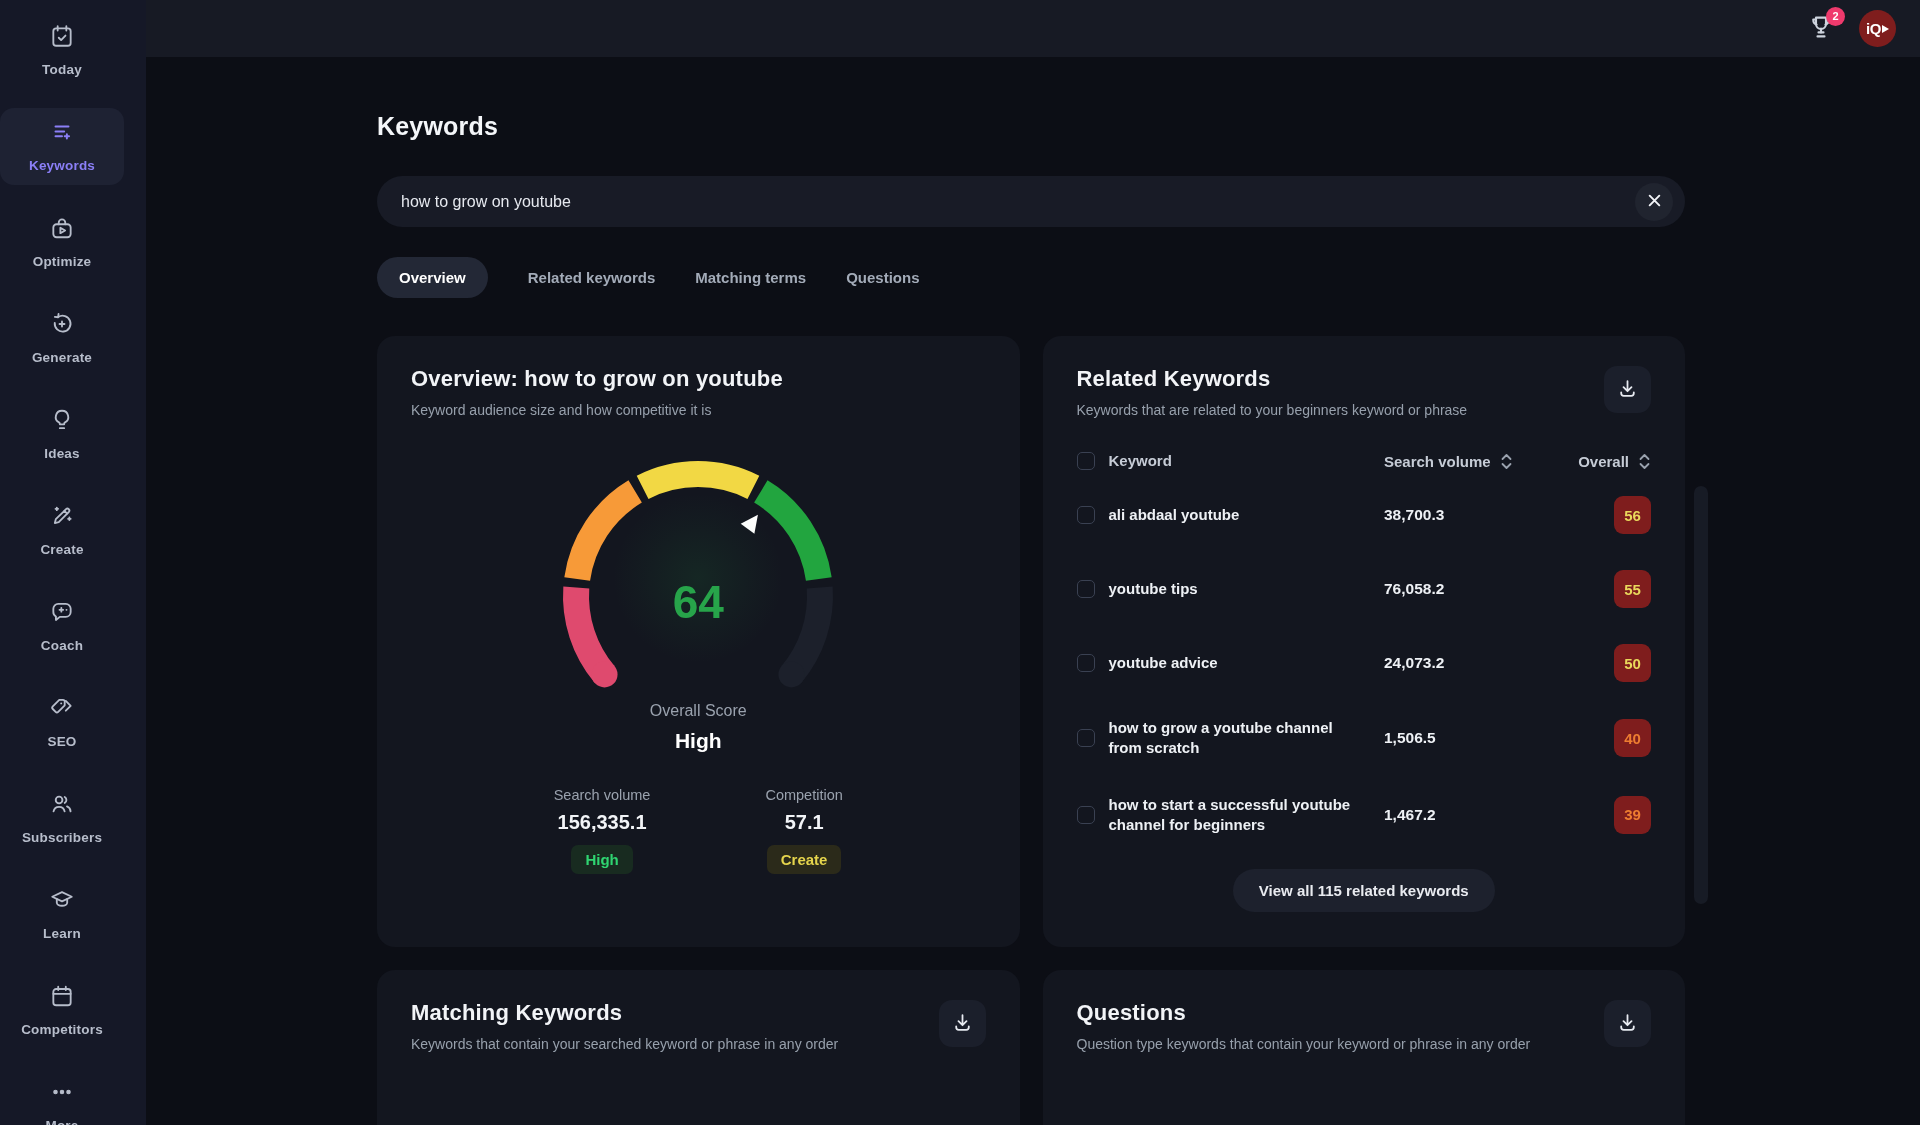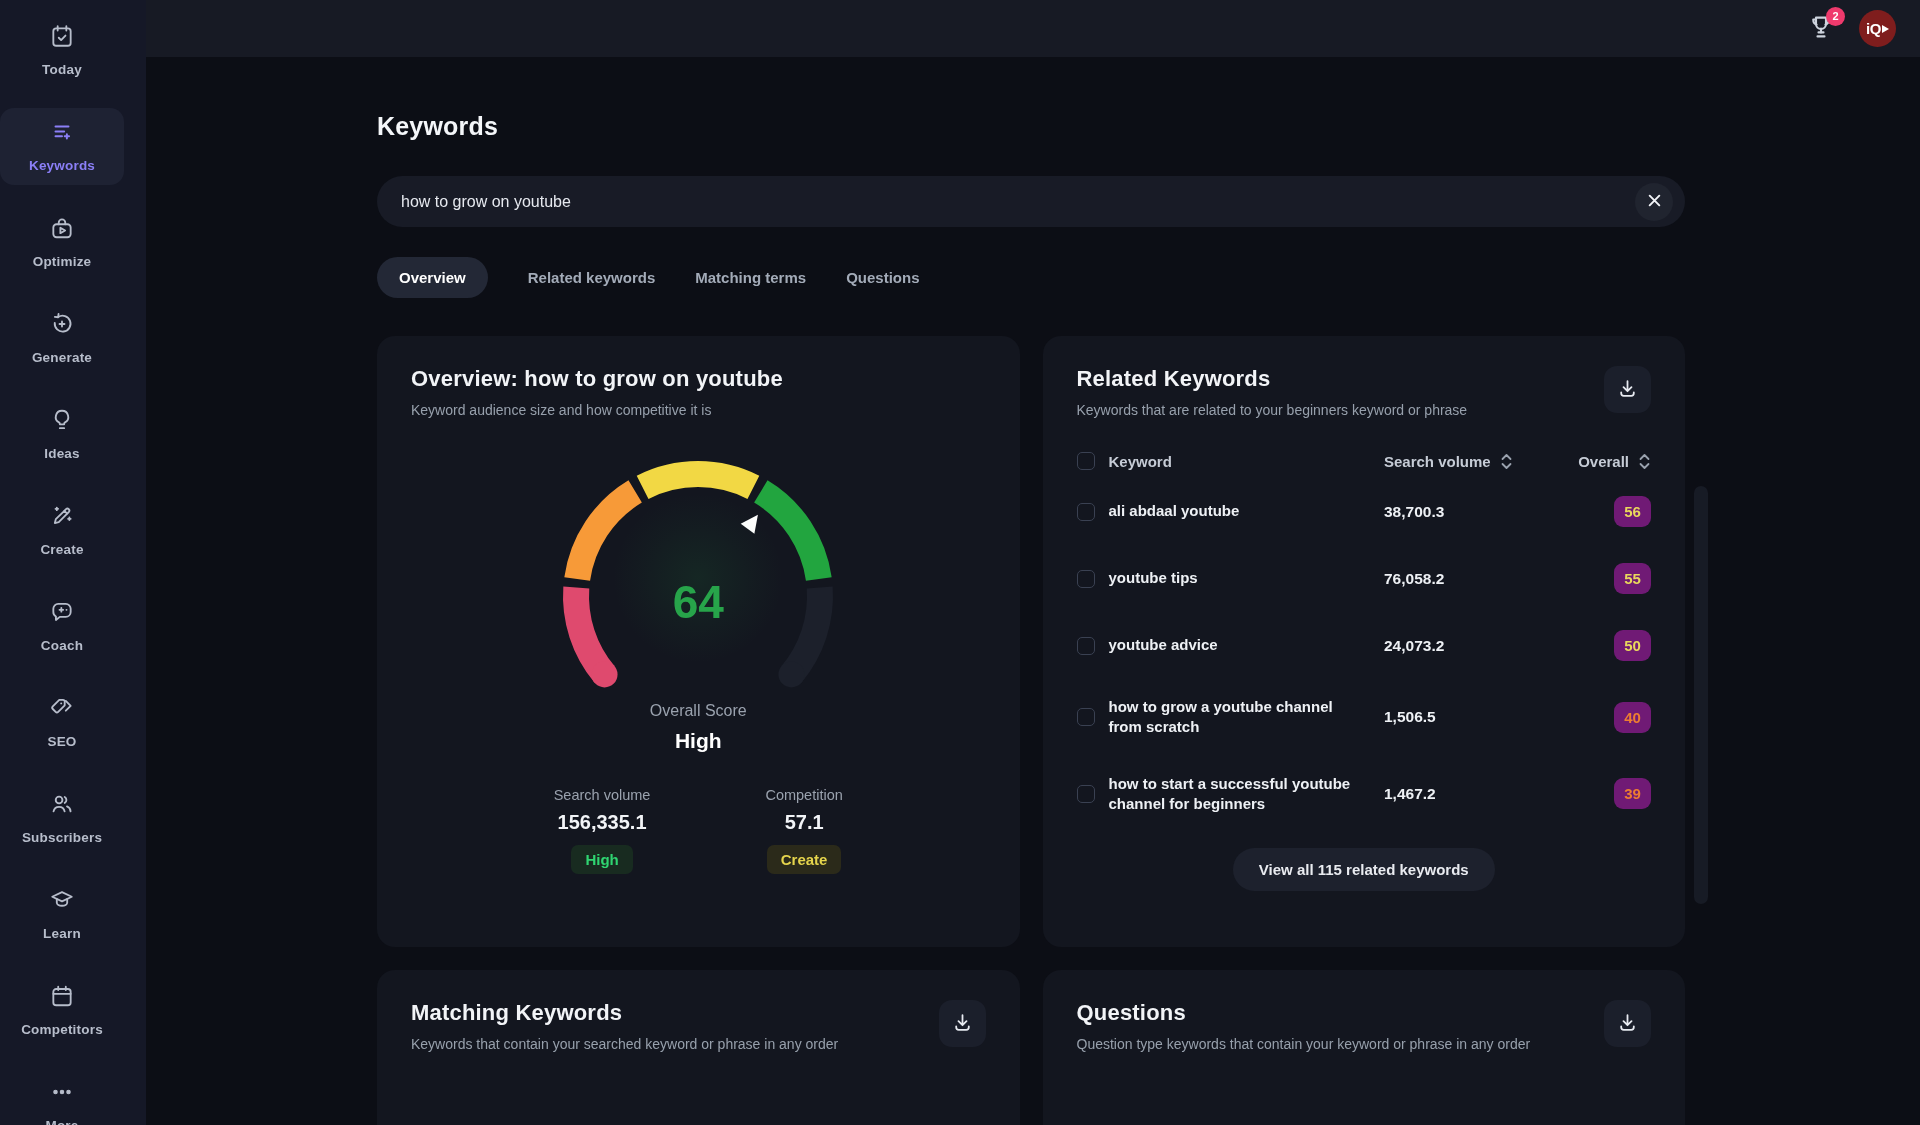--- a/index.html
+++ b/index.html
@@ -95,37 +95,37 @@
 
   .stats-row { margin-top:34px; display:flex; justify-content:center; gap:115px; }
   .stat { display:flex; flex-direction:column; align-items:center; gap:8px; }
   .stat-label { font-size:14.5px; color:#9aa2ae; }
   .stat-value { font-size:20px; font-weight:700; color:#f2f4f7; }
   .stat-badge { margin-top:3px; padding:6px 14px; border-radius:7px; font-size:15px; font-weight:700; }
   .stat-badge[data-tone="high"] { color:#2fd571; background:#182b20; }
   .stat-badge[data-tone="medium"] { color:#e5d44c; background:#2b2a1a; }
 
   
-  .tbl-header { margin-top:26px; display:flex; align-items:center; padding:8px 0; }
+  .tbl-header { margin-top:26px; display:flex; padding:8px 0; }
   .checkbox {
     width:18px; height:18px; border-radius:5px; border:1.5px solid #3a4152;
     background:transparent; flex:none; cursor:pointer; margin-right:14px;
   }
   .col-kw { flex:1; font-size:15px; font-weight:600; color:#c6ccd6; padding-right:16px; }
   .col-vol { width:175px; flex:none; display:flex; align-items:center; gap:9px; font-size:15px; font-weight:600; color:#c6ccd6; }
   .col-ov { width:92px; flex:none; display:flex; align-items:center; justify-content:flex-end; gap:9px; font-size:15px; font-weight:600; color:#c6ccd6; }
   .sort-btn { background:none; border:none; padding:0; cursor:pointer; display:flex; }
 
   .tbl-rows { display:flex; flex-direction:column; gap:4px; margin-top:2px; }
   .tbl-row { display:flex; align-items:center; padding:16px 0; cursor:pointer; }
   .row-kw { flex:1; font-size:15px; font-weight:700; color:#eef1f5; line-height:1.35; padding-right:20px; }
   .row-vol { width:175px; flex:none; font-size:15.5px; font-weight:700; color:#eef1f5; }
   .row-ov { width:92px; flex:none; display:flex; justify-content:flex-end; }
   .score-badge {
-    min-width:37px; height:31px; border-radius:9px; background:#701a75;
+    min-width:37px; height:38px; border-radius:9px; background:#7f1d1d;
     display:flex; align-items:center; justify-content:center;
     font-size:15px; font-weight:700; padding:0 6px;
   }
   .score-badge[data-tone="yellow"] { color:#e9d85c; }
   .score-badge[data-tone="orange"] { color:#ed7d31; }
 
   .view-all-wrap { display:flex; justify-content:center; margin-top:18px; }
   .view-all {
     background:#1d212d; color:#e9ebf0; border:none; cursor:pointer;
     font-family:inherit; font-size:15px; font-weight:600; padding:13px 26px; border-radius:999px;

